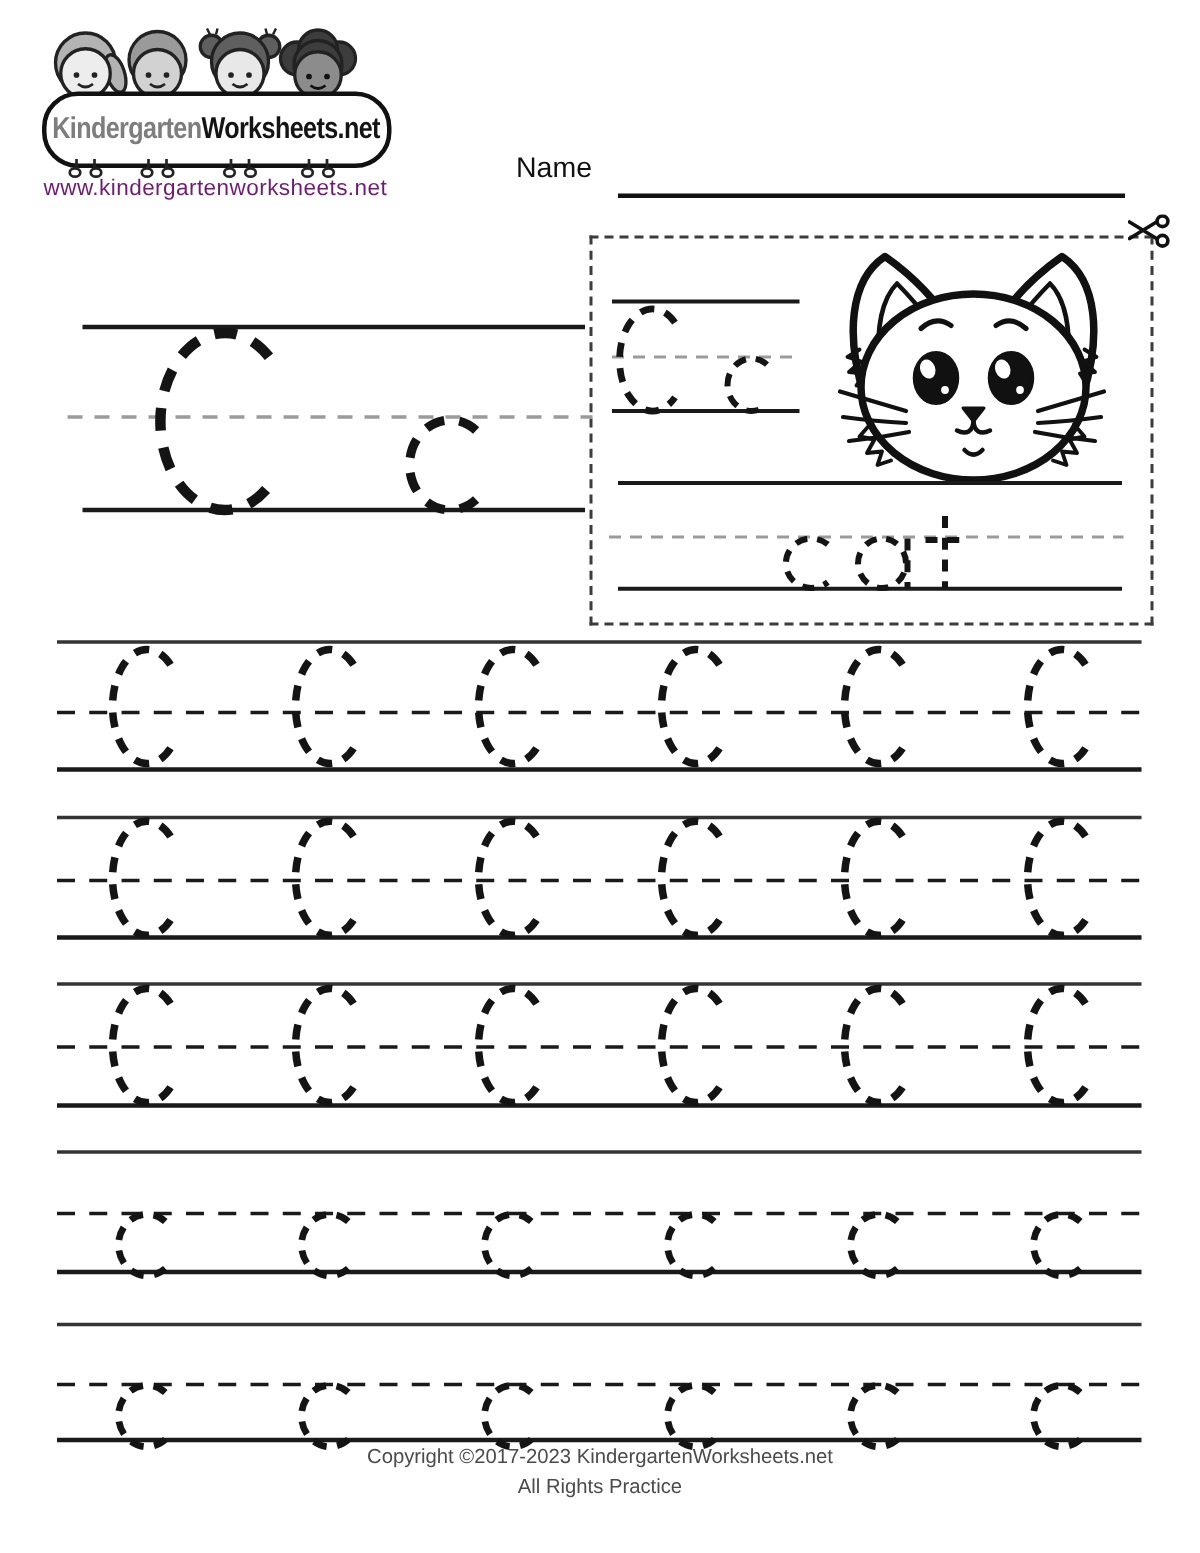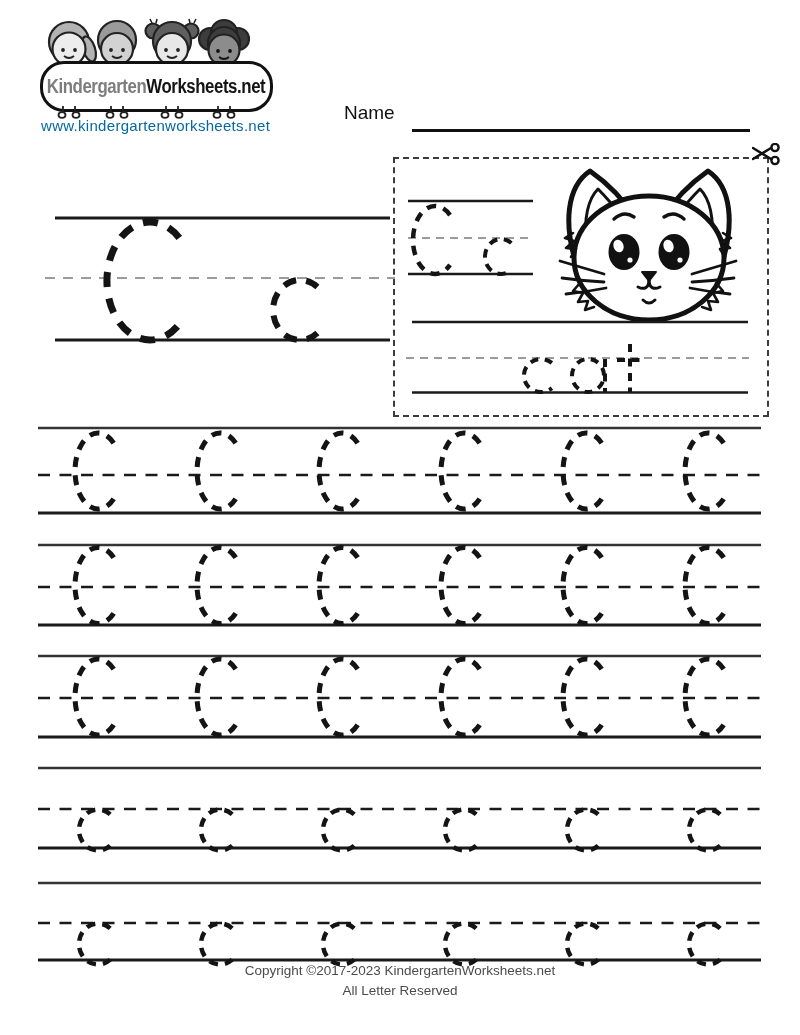--- a/index.html
+++ b/index.html
@@ -1,29 +1,29 @@
 <!DOCTYPE html>
 <html><head>
 <meta charset="utf-8">
 <style>
   html,body{margin:0;padding:0;background:#fff;}
   .page{position:relative;width:800px;height:1035px;background:#fff;overflow:hidden;
         font-family:"Liberation Sans",sans-serif;}
 
   
-  .logo{position:absolute;left:12px;top:0;width:270px;height:140px;text-decoration:underline;}
+  .logo{position:absolute;left:0;top:0;width:270px;height:140px;text-decoration:underline;}
   .kids{position:absolute;left:28px;top:18px;}
   .badge{position:absolute;left:28px;top:61px;width:227px;height:45px;background:#fff;
          border:3.5px solid #111;border-radius:24px;display:flex;align-items:center;
          justify-content:center;white-space:nowrap;}
   .badge-inner{transform:scaleX(.84);font-weight:bold;font-size:20px;letter-spacing:-.5px;}
   .b-gray{color:#7d7d7d;}
   .b-black{color:#141414;}
   .feet{position:absolute;left:28px;top:106px;}
-  .logo-url{position:absolute;left:29px;top:117px;font-size:15px;color:#0369a1;letter-spacing:.3px;}
+  .logo-url{position:absolute;left:29px;top:117px;font-size:15px;color:#701a75;letter-spacing:.3px;}
 
   
   .title{position:absolute;left:240px;top:26px;width:550px;margin:0;text-align:center;
          font-family:"DejaVu Sans",sans-serif;font-size:28px;font-weight:500;color:#151515;}
   .name-label{position:absolute;left:344px;top:102px;font-size:19px;color:#111;}
   .name-line{position:absolute;left:412px;top:129px;width:338px;height:0;border-top:3px solid #111;}
 
   
   .card{position:absolute;left:393px;top:157px;width:372px;height:256px;
         border:2.5px dashed #3c3c3c;background:transparent;}
@@ -242,15 +242,15 @@
         <path d="M 232.2 928.3 A 19 20.5 0 1 0 232.2 959.7" fill="none" stroke="#141414" stroke-width="4.5" stroke-dasharray="9 7"></path>
         <path d="M 354.2 928.3 A 19 20.5 0 1 0 354.2 959.7" fill="none" stroke="#141414" stroke-width="4.5" stroke-dasharray="9 7"></path>
         <path d="M 476.2 928.3 A 19 20.5 0 1 0 476.2 959.7" fill="none" stroke="#141414" stroke-width="4.5" stroke-dasharray="9 7"></path>
         <path d="M 598.2 928.3 A 19 20.5 0 1 0 598.2 959.7" fill="none" stroke="#141414" stroke-width="4.5" stroke-dasharray="9 7"></path>
         <path d="M 720.2 928.3 A 19 20.5 0 1 0 720.2 959.7" fill="none" stroke="#141414" stroke-width="4.5" stroke-dasharray="9 7"></path>
       </g>
     </svg>
 
   <div class="footer">
     <div>Copyright ©2017-2023 KindergartenWorksheets.net</div>
-    <div>All Letter Reserved</div>
+    <div>All Rights Practice</div>
   </div>
 </div>
 
 </body></html>

